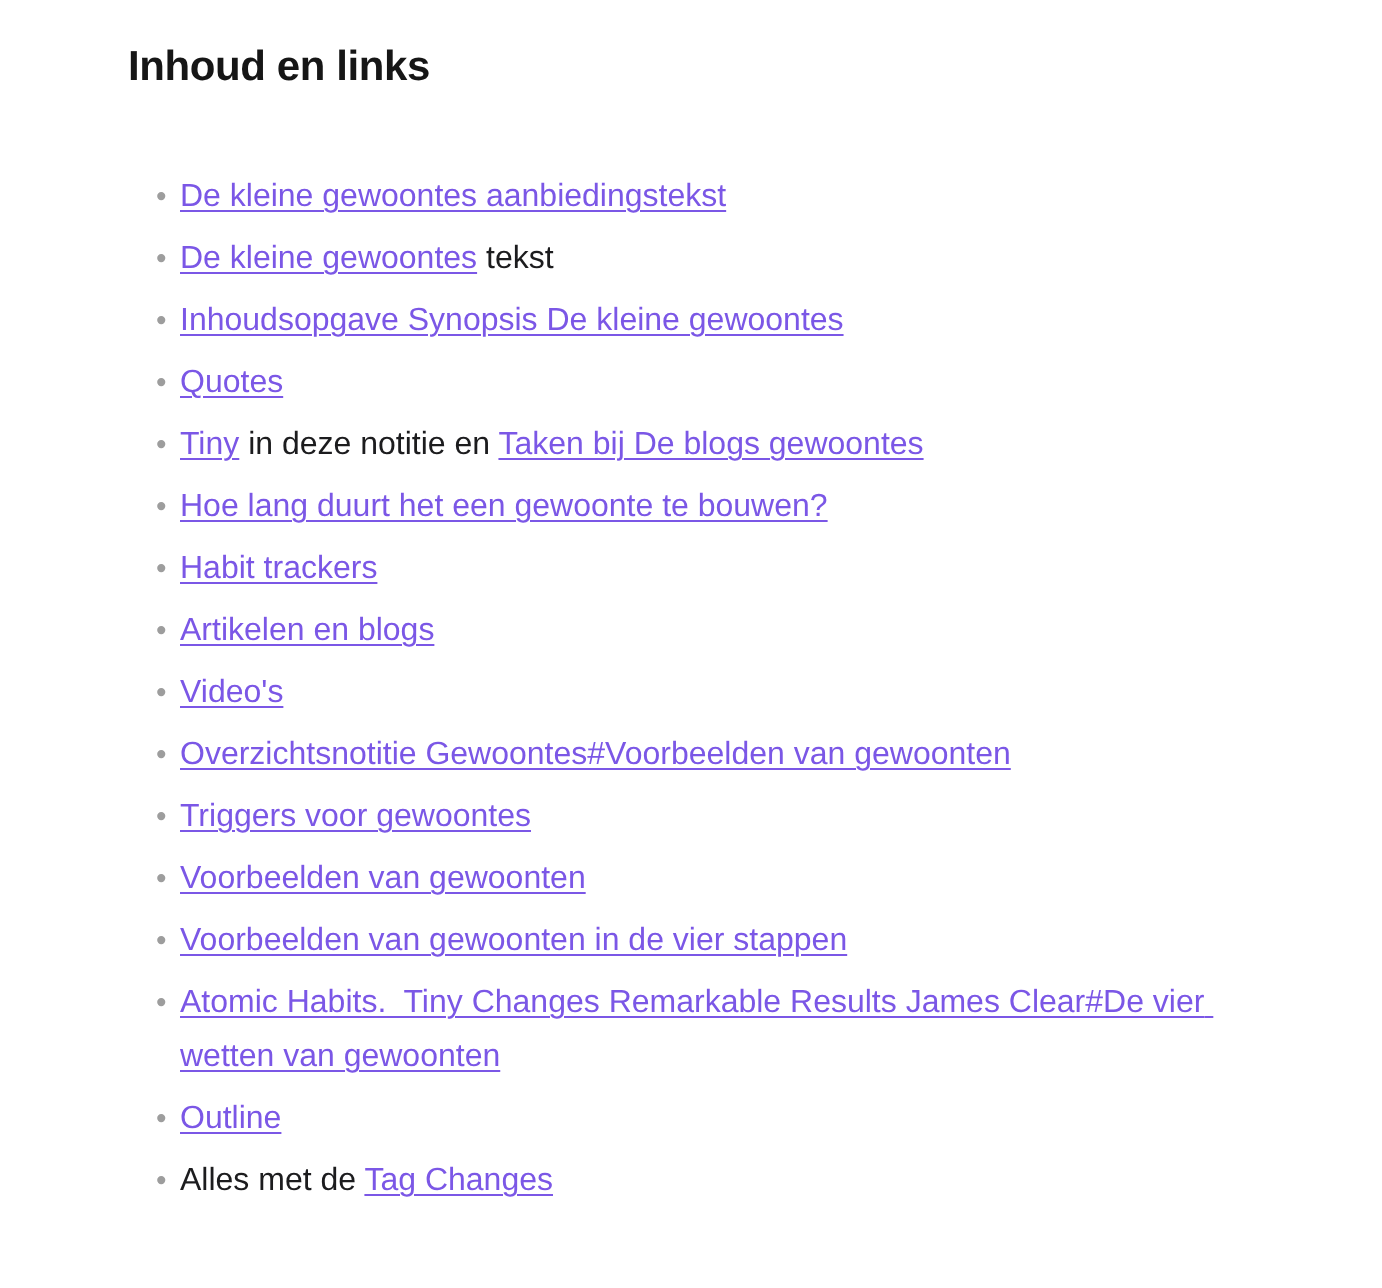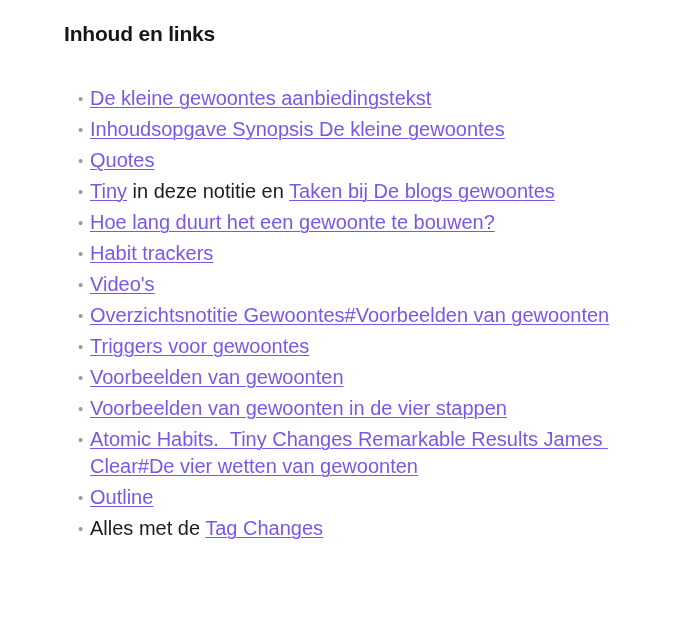--- a/index.html
+++ b/index.html
@@ -30,21 +30,21 @@
   }
   ul.links-list {
     list-style: none;
     margin: 37px 0 0 0;
     padding: 0 0 0 14px;
   }
   ul.links-list li {
     position: relative;
     padding-left: 12px;
     margin-bottom: 4px;
-    font-size: 20px;
+    font-size: 16px;
     line-height: 27px;
   }
   ul.links-list li::before {
     content: "\2022";
     position: absolute;
     left: 0;
     top: 0;
     color: var(--bullet-color, #9d9d9d);
     font-size: 15px;
     line-height: 27px;
@@ -61,25 +61,27 @@
     color: var(--text-color, #1c1c1e);
   }
 </style>
 </head>
 <body style="--heading-color: #161616; --text-color: #1c1c1e; --link-color: #7b57e6; --bullet-color: #9d9d9d; background: rgb(255, 255, 255);">
 
 <div class="page">
   <h1 class="page-title">Inhoud en links</h1>
   <ul class="links-list">
       <li><a href="#">De kleine gewoontes aanbiedingstekst</a></li>
+      <li><a href="#">De kleine gewoontes</a><span class="plain"> tekst</span></li>
       <li><a href="#">Inhoudsopgave Synopsis De kleine gewoontes</a></li>
       <li><a href="#">Quotes</a></li>
       <li><a href="#">Tiny</a><span class="plain"> in deze notitie en </span><a href="#">Taken bij De blogs gewoontes</a></li>
       <li><a href="#">Hoe lang duurt het een gewoonte te bouwen?</a></li>
       <li><a href="#">Habit trackers</a></li>
+      <li><a href="#">Artikelen en blogs</a></li>
       <li><a href="#">Video's</a></li>
       <li><a href="#">Overzichtsnotitie Gewoontes#Voorbeelden van gewoonten</a></li>
       <li><a href="#">Triggers voor gewoontes</a></li>
       <li><a href="#">Voorbeelden van gewoonten</a></li>
       <li><a href="#">Voorbeelden van gewoonten in de vier stappen</a></li>
       <li><a href="#">Atomic Habits.  Tiny Changes Remarkable Results James Clear#De vier wetten van gewoonten</a></li>
       <li><a href="#">Outline</a></li>
       <li><span class="plain">Alles met de </span><a href="#">Tag Changes</a></li>
     </ul>
 </div>

